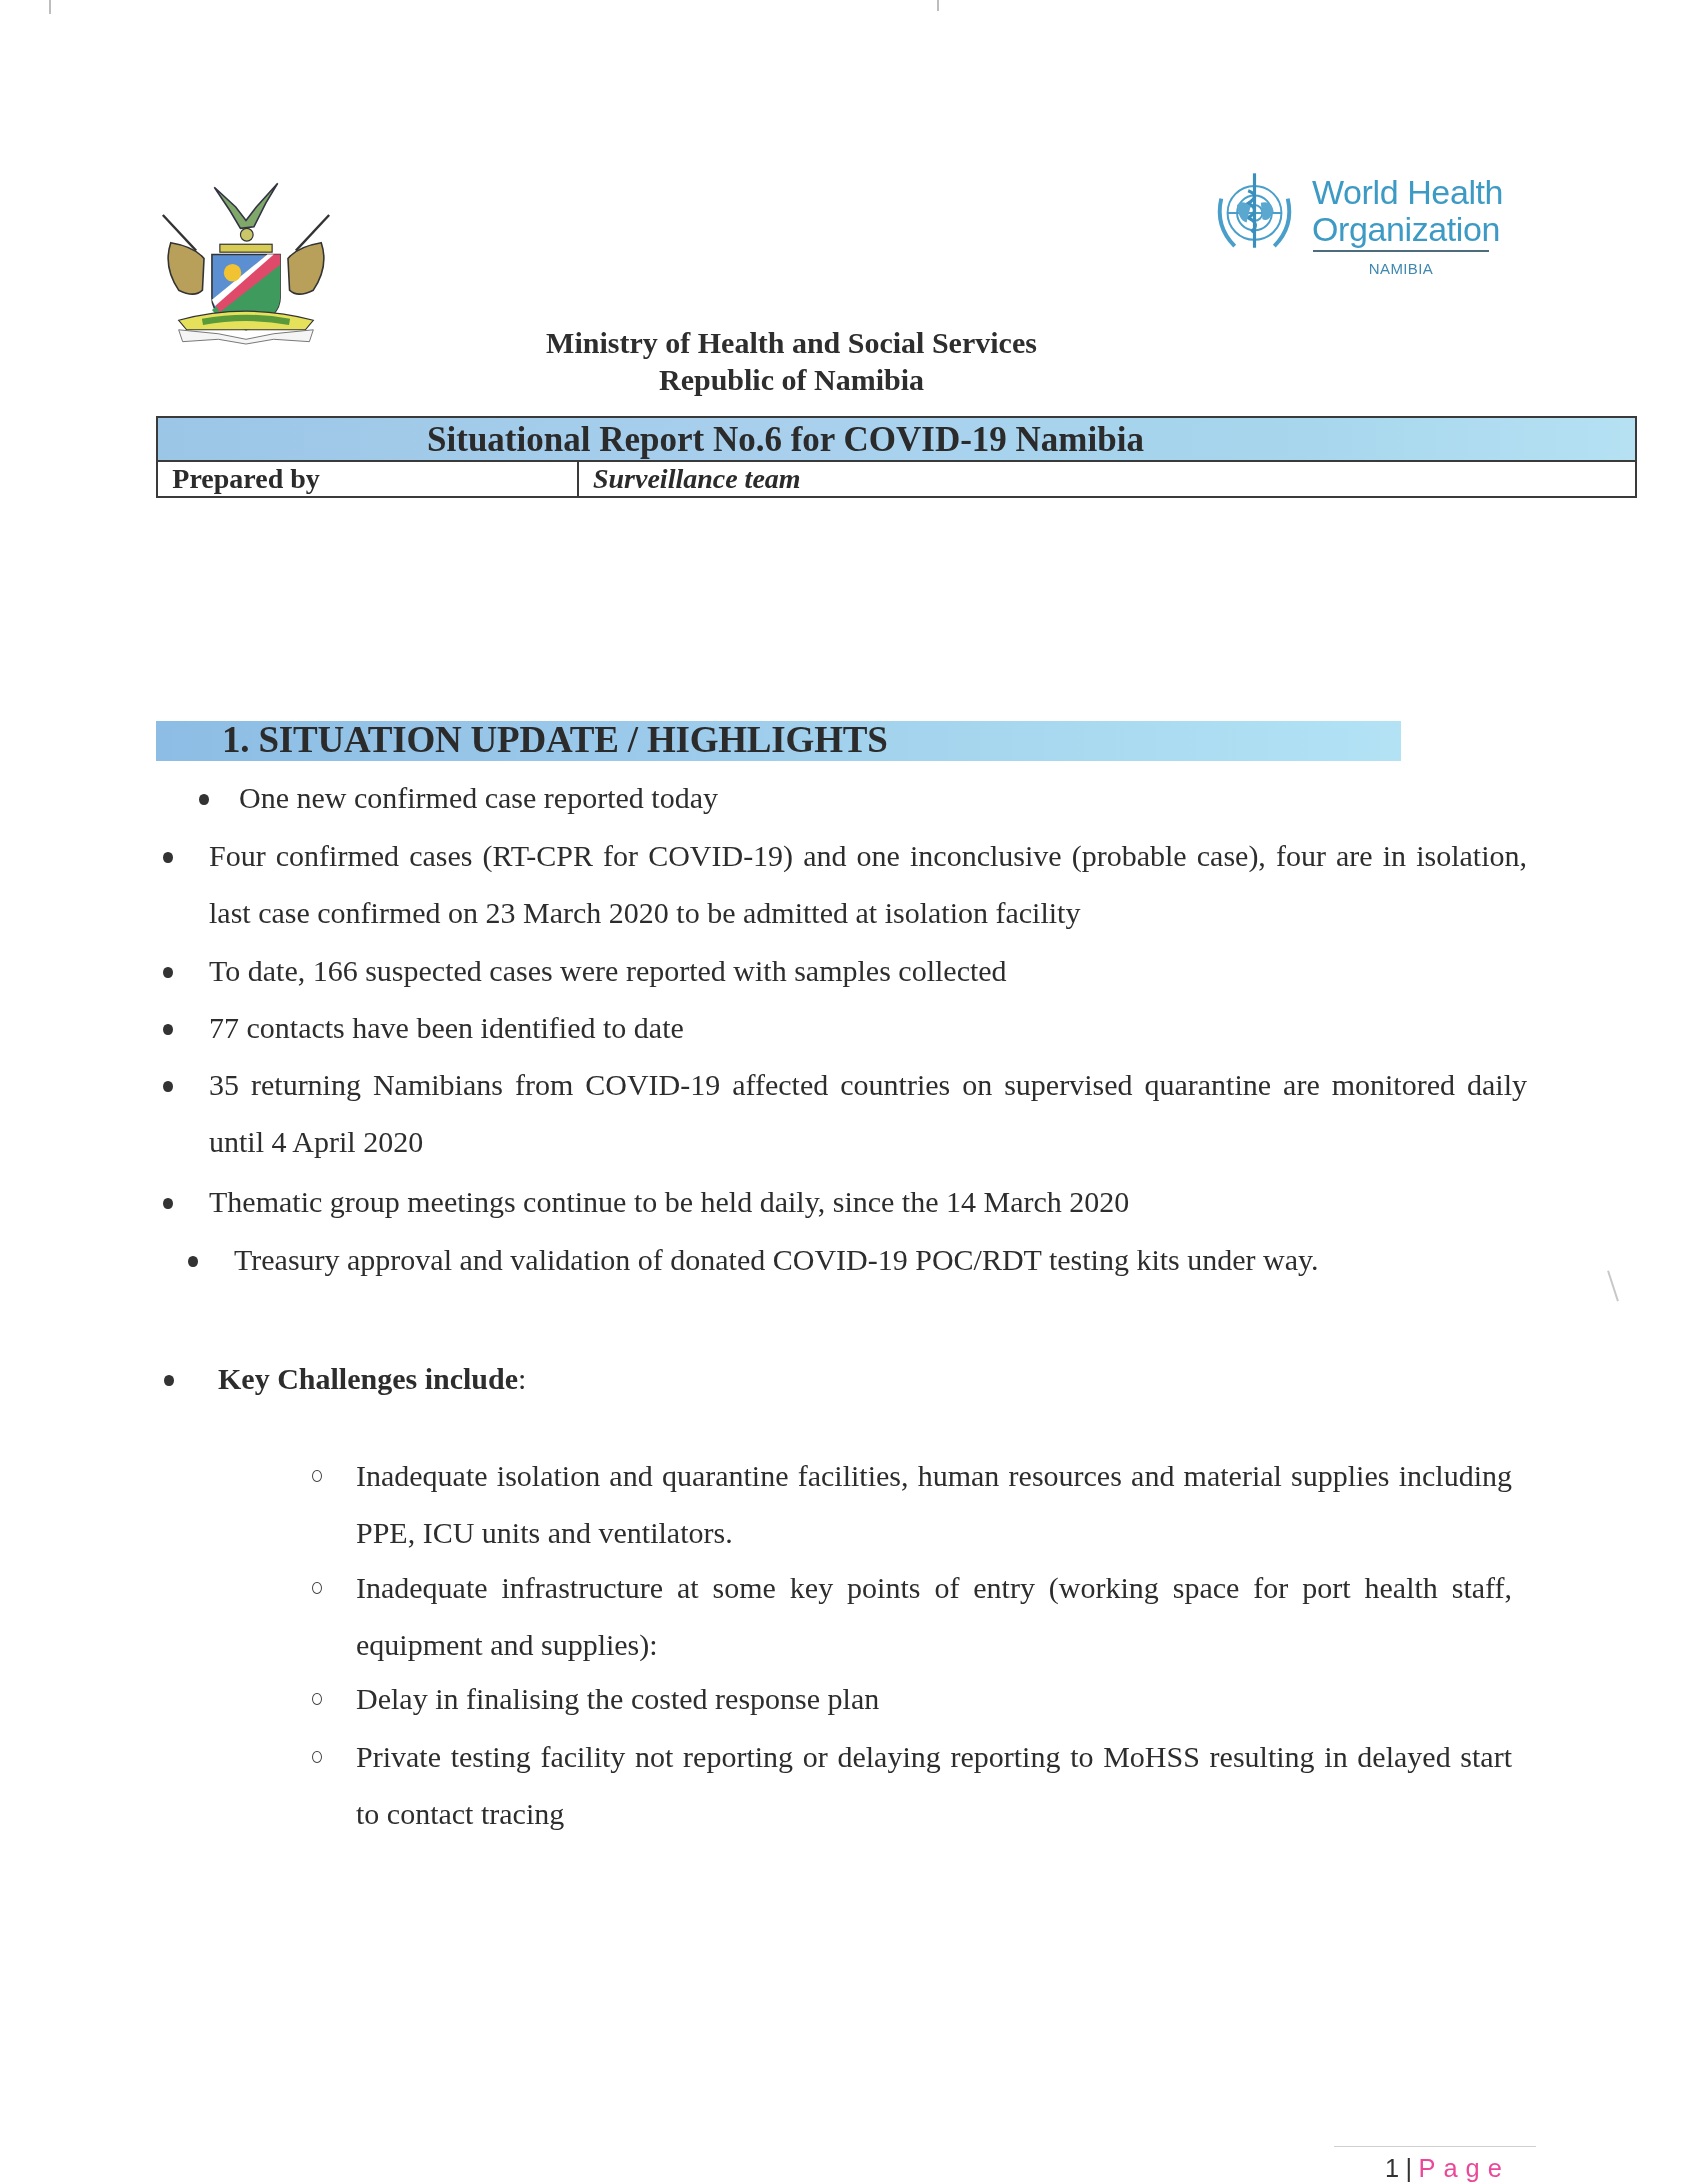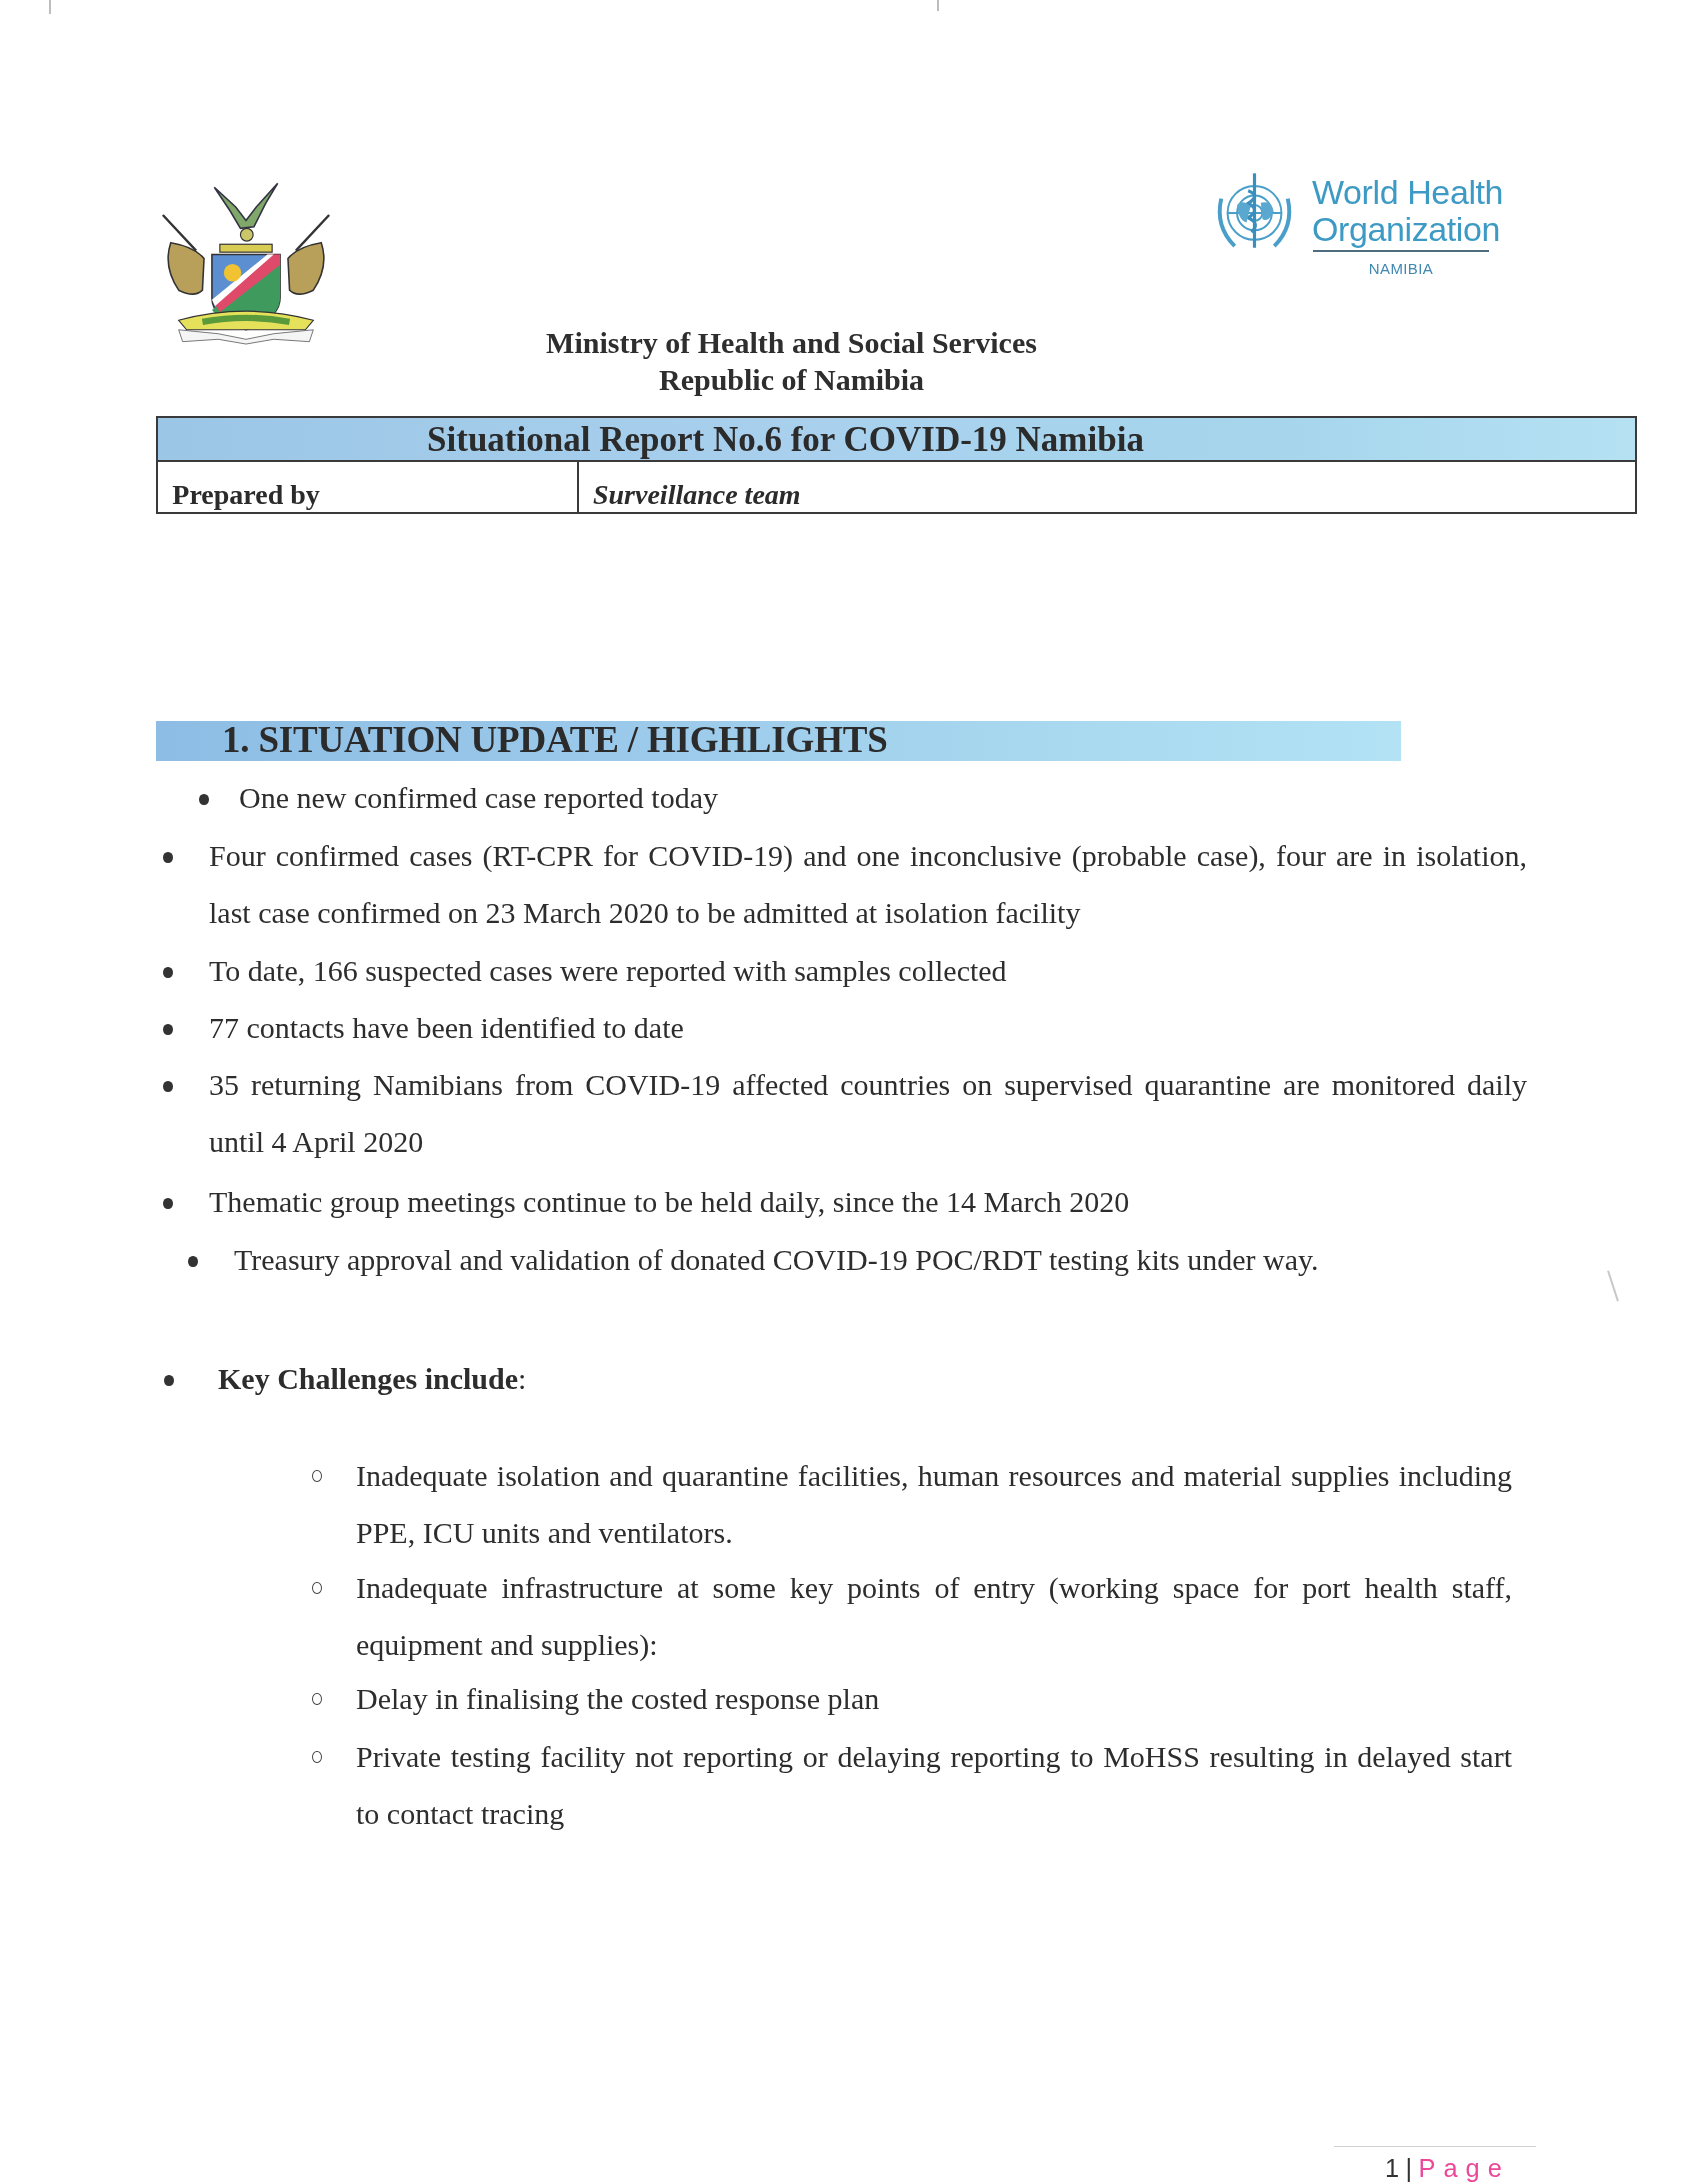--- a/index.html
+++ b/index.html
@@ -113,21 +113,21 @@
     }
     .info-table .title-inner { position: relative; left: -111px; }
     .info-table .lbl { font-weight: bold; }
     .info-table .ital { font-style: italic; font-weight: bold; }
     .info-table .plain { font-weight: normal; }
     .c1 { width: 283px; }
     .c2 { width: 352px; }
     .c3 { width: 360px; }
     .row1 td { height: 105px; }
     .row2 td { height: 68px; }
-    .row3 td { height: 33px; padding-top: 16px; }
+    .row3 td { height: 33px; padding-top: 0; }
     .row3 td.span { border-right: 2px solid #3a3a3a; }
 
     
     .section-bar {
       position: absolute;
       left: 156px;
       top: 721px;
       width: 1245px;
       height: 40px;
       background: linear-gradient(90deg, #8dbde4 0%, #9ccaeb 40%, #a8d8ef 70%, #b2e2f4 100%);

